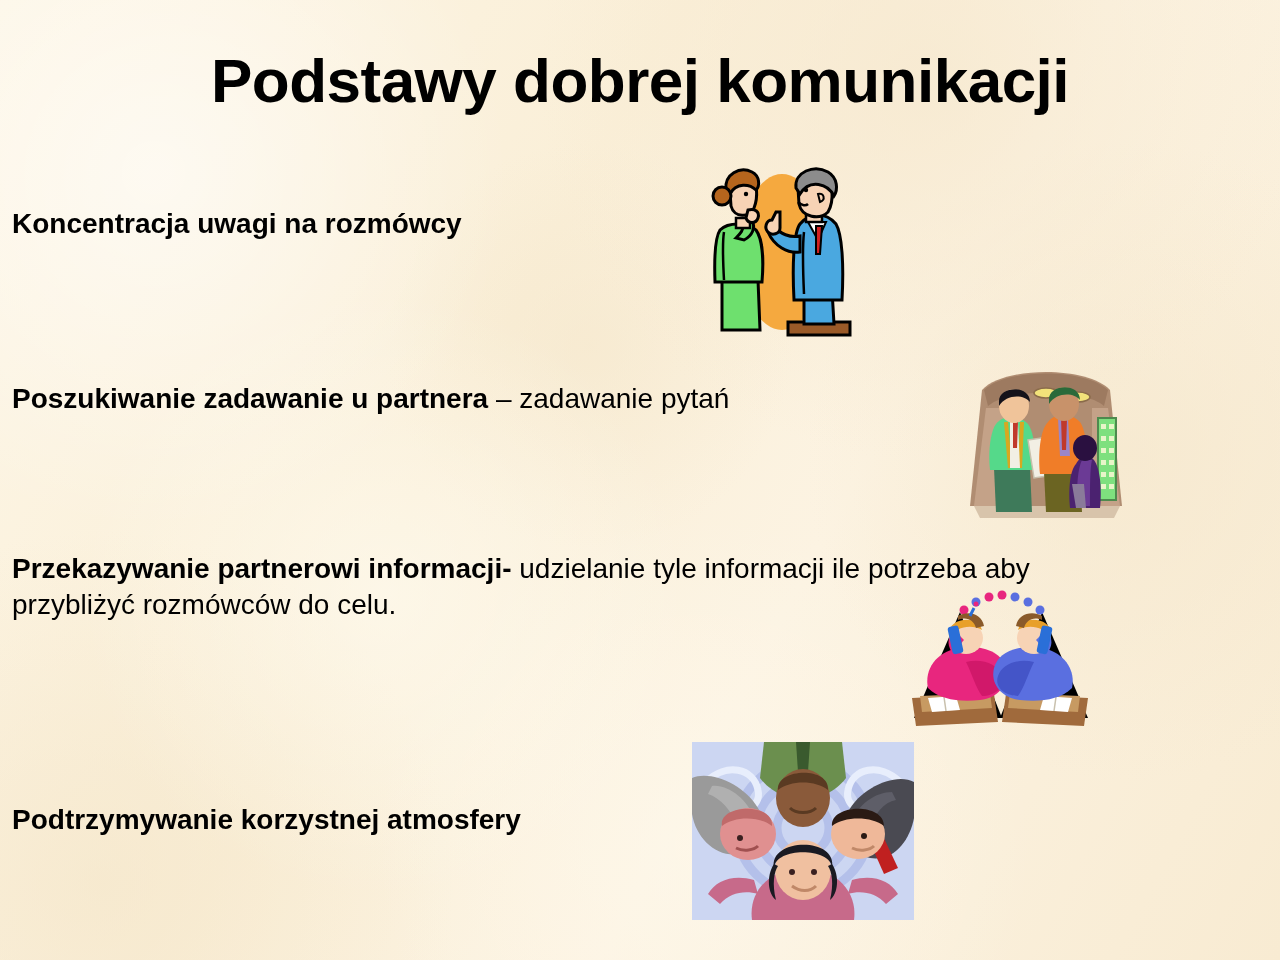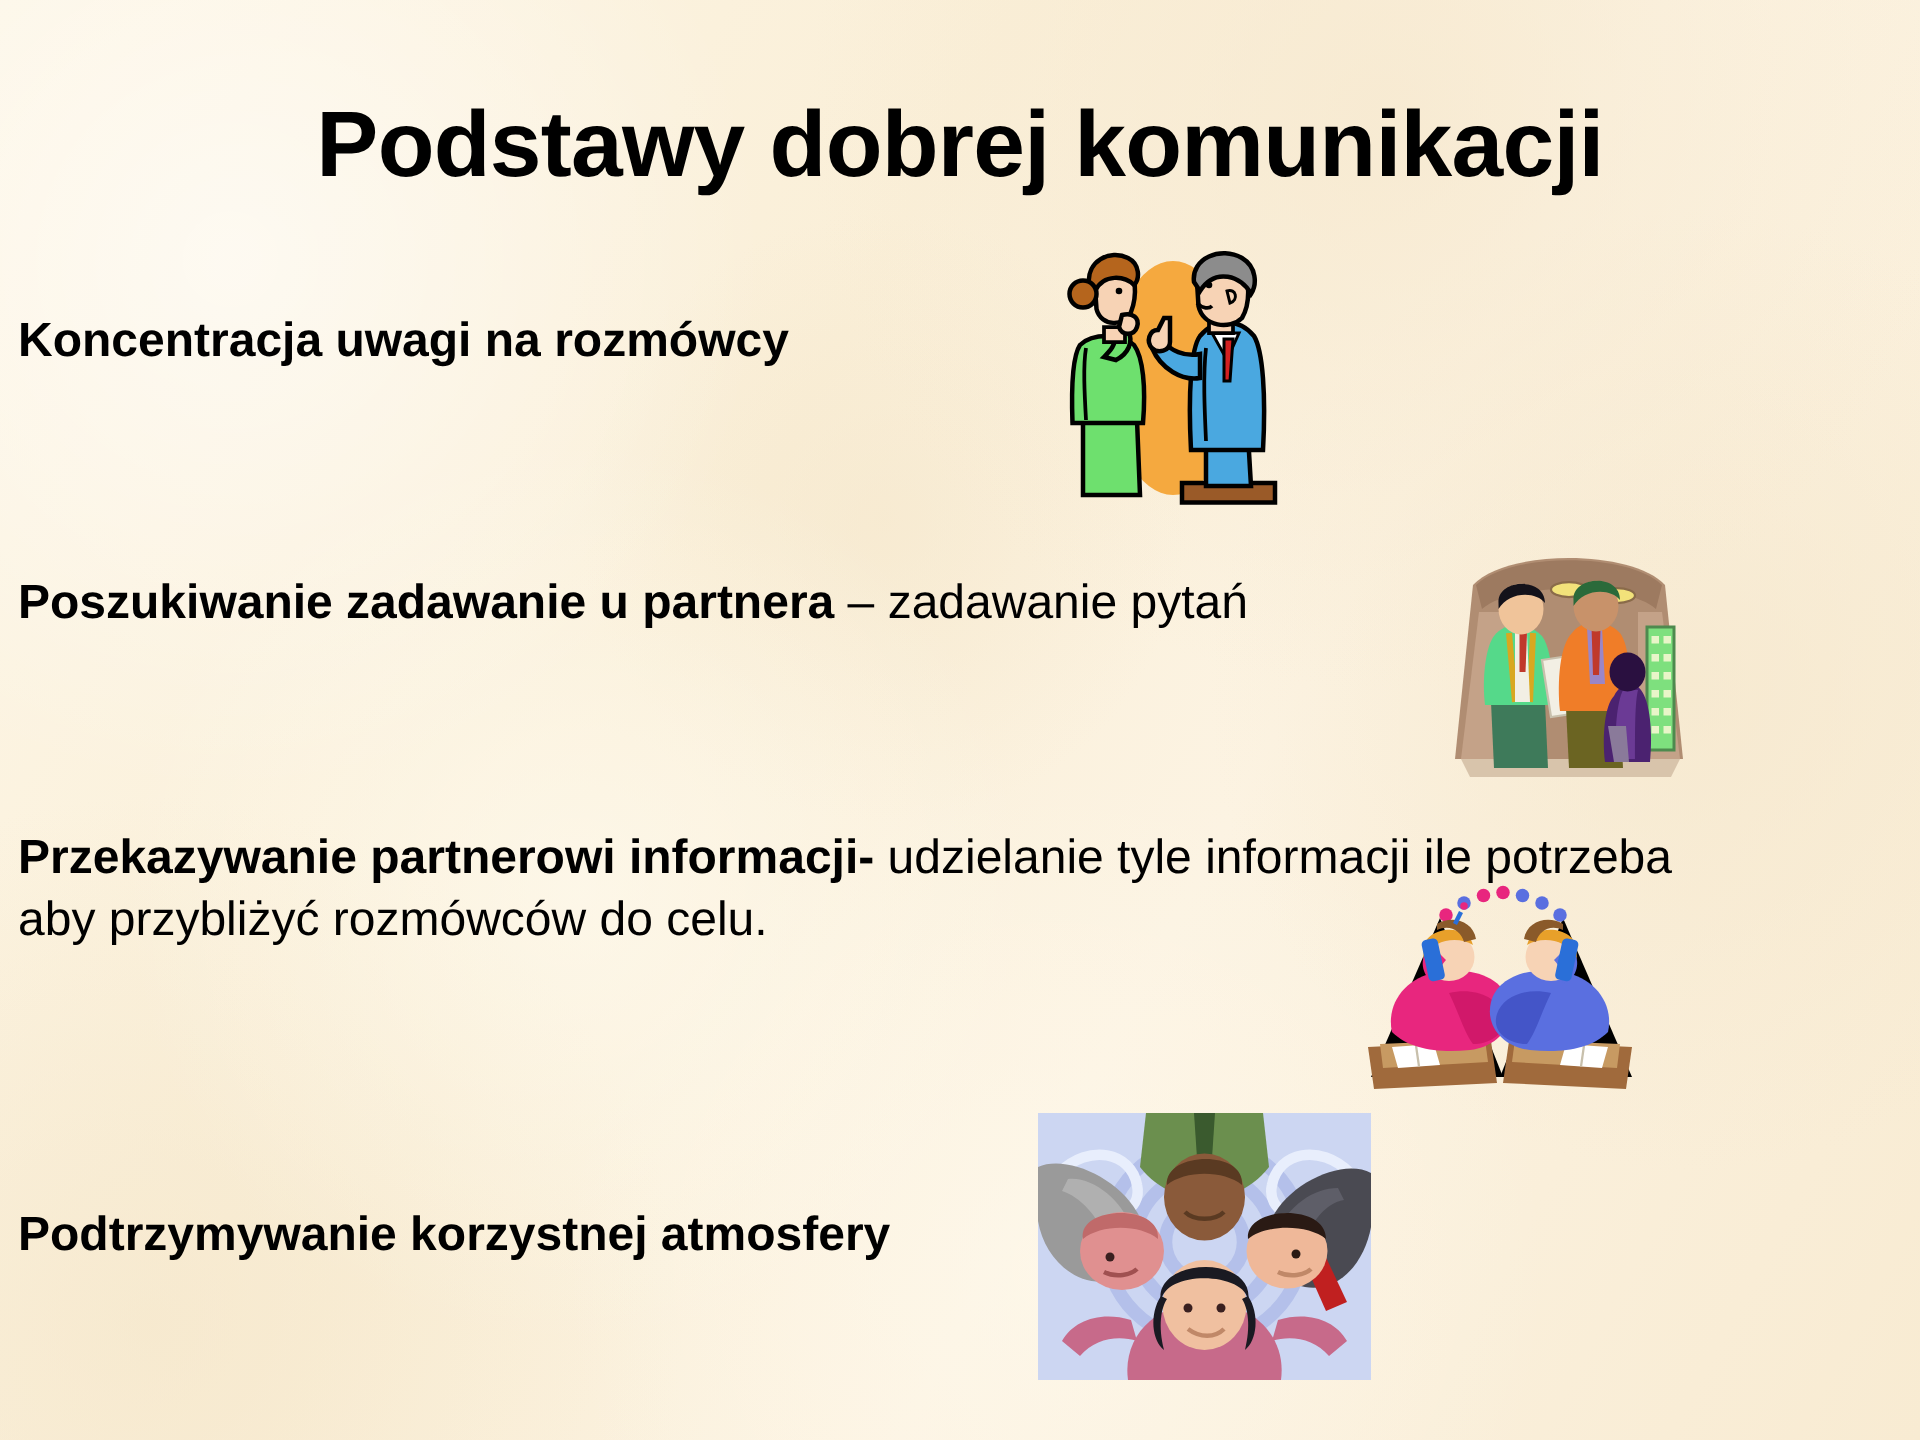--- a/index.html
+++ b/index.html
@@ -36,28 +36,27 @@
     left: 0;
     top: 48px;
     width: 1280px;
     text-align: center;
     font-size: 62px;
     font-weight: bold;
     color: #000000;
     letter-spacing: -0.5px;
     line-height: 1.05;
     white-space: nowrap;
-    margin-top: 16px;
   }
 
   
   .body-line {
     position: absolute;
     color: #000000;
-    font-size: 32px;
+    font-size: 28px;
     line-height: 1.28;
   }
   .body-line b { font-weight: bold; }
   .body-line .reg { font-weight: normal; margin-top: 17px; }
 
   #line1 { left: 12px; top: 206px; font-weight: bold; }
   #line2 { left: 12px; top: 381px; }
   #line3 { left: 12px; top: 551px; width: 1105px; }
   #line4 { left: 12px; top: 802px; font-weight: bold; }
 

